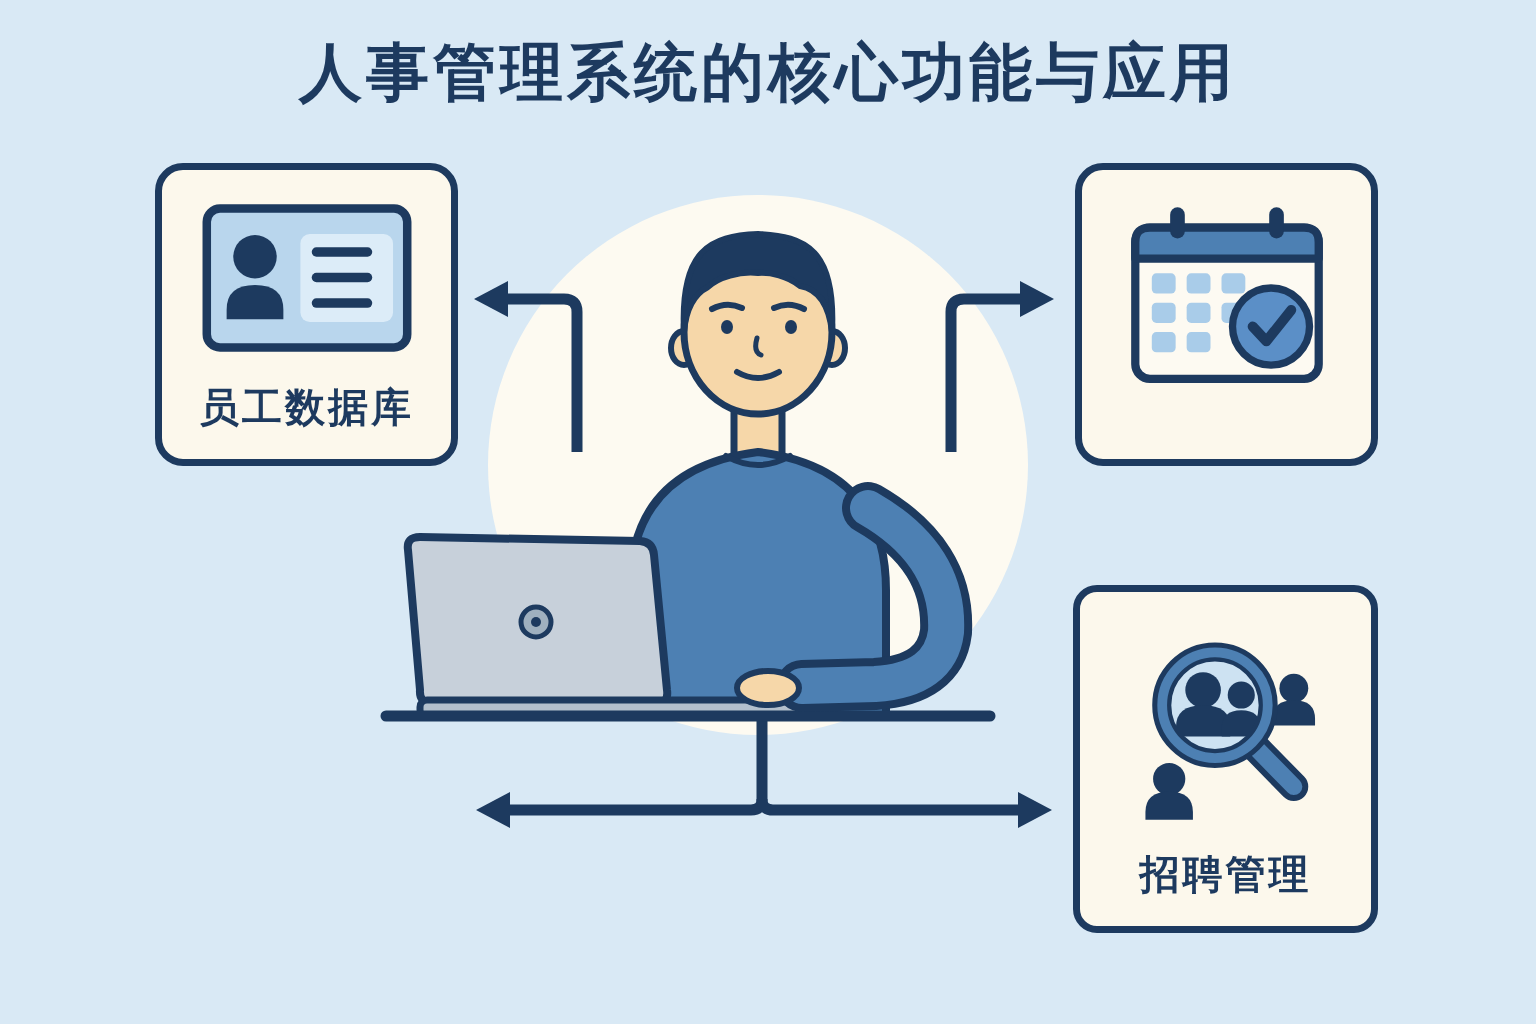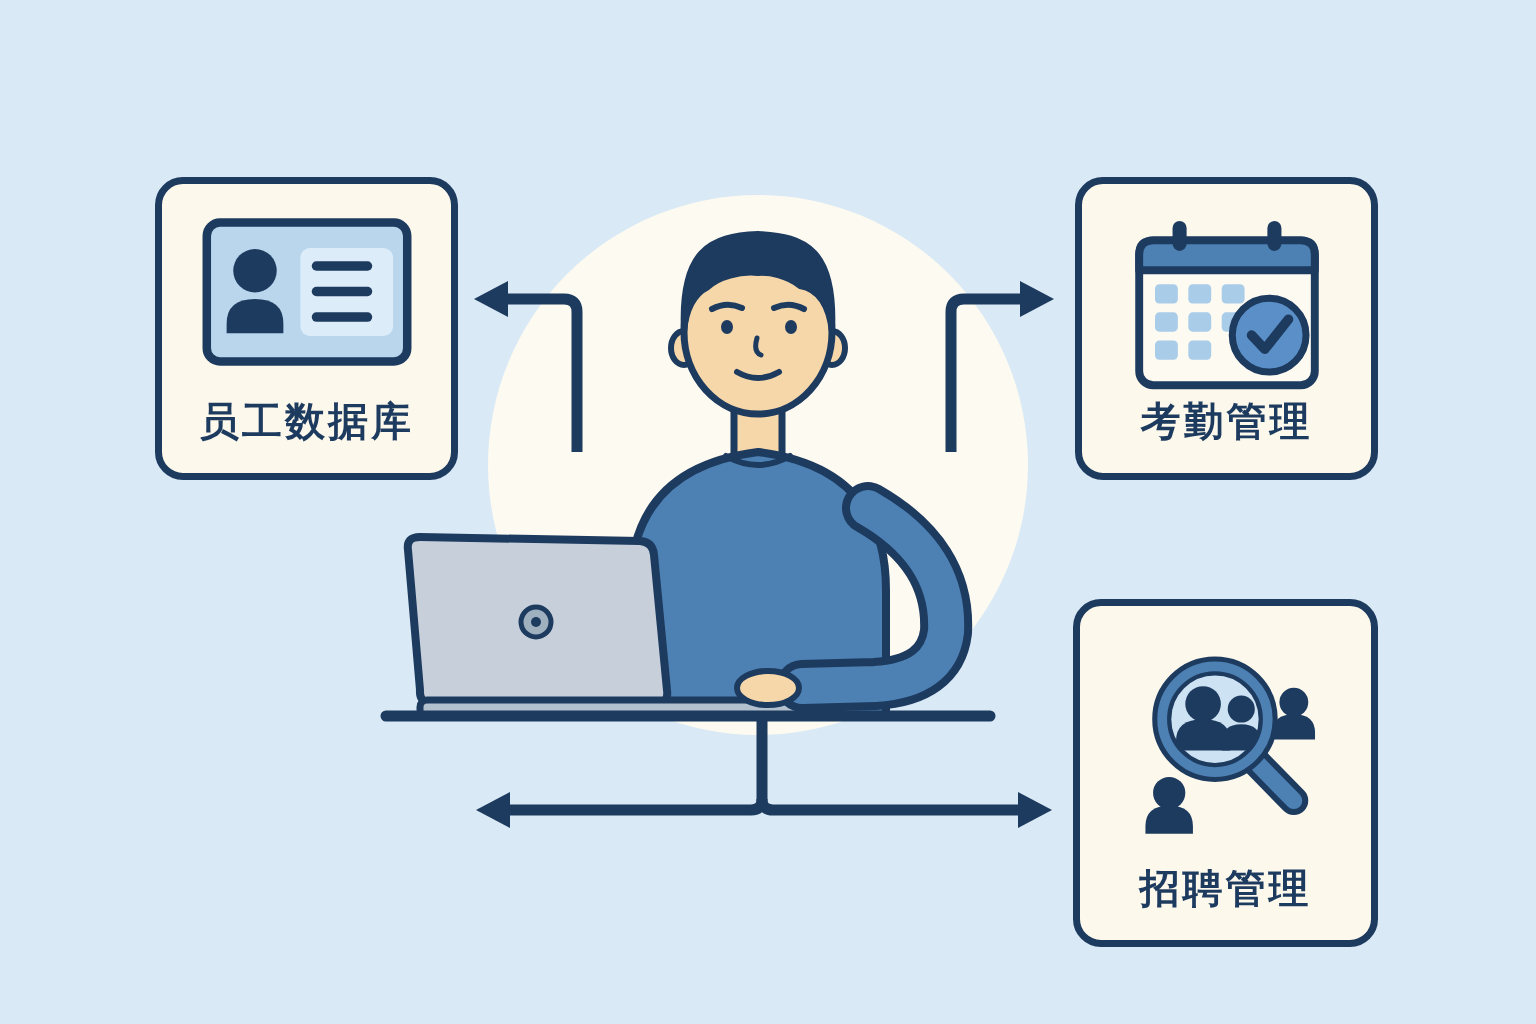--- a/index.html
+++ b/index.html
@@ -27,39 +27,39 @@
     position: absolute;
     box-sizing: border-box;
     background: #fcf8ec;
     border: 7px solid #1d3a5f;
     border-radius: 28px;
     display: flex;
     flex-direction: column;
     align-items: center;
     justify-content: space-between;
     padding: 30px 10px 24px 10px;
-    margin-top: 14px;
   }
   .node-tl { left: 155px; top: 163px; width: 303px; height: 303px; }
   .node-tr { left: 1075px; top: 163px; width: 303px; height: 303px; }
   .node-bl { left: 150px; top: 585px; width: 308px; height: 348px; }
-  .node-br { left: 1073px; top: 585px; width: 305px; height: 348px; }
+  .node-br { left: 1073px; top: 585px; width: 305px; height: 348px; border-radius: 24px; }
   .node-label {
     font-size: 40px;
     font-weight: 800;
     color: #1d3a5f;
     letter-spacing: 3px;
     white-space: nowrap;
   }
 </style>
 </head>
 <body>
 
 <div class="canvas">
 
+  <h1 class="title">人事管理系统的核心功能与应用</h1>
 
   <svg class="scene" width="1536" height="1024" viewBox="0 0 1536 1024">
 
     <circle cx="758" cy="465" r="270" fill="#fdfaf1"></circle>
 
     <g stroke="#1d3a5f" stroke-width="11" fill="none" stroke-linejoin="round">
       <path d="M 577 452 L 577 312 Q 577 299 564 299 L 506 299"></path>
       <polygon points="508,281 508,317 474,299" fill="#1d3a5f" stroke="none"></polygon>
     </g>
     <g stroke="#1d3a5f" stroke-width="11" fill="none" stroke-linejoin="round">
@@ -138,21 +138,20 @@
       <rect x="66" y="80" width="26" height="22" rx="5" fill="#a9cce9"></rect>
       <rect x="104" y="80" width="26" height="22" rx="5" fill="#a9cce9"></rect>
       <rect x="28" y="112" width="26" height="22" rx="5" fill="#a9cce9"></rect>
       <rect x="66" y="112" width="26" height="22" rx="5" fill="#a9cce9"></rect>
       <rect x="104" y="112" width="26" height="22" rx="5" fill="#a9cce9"></rect>
       <rect x="28" y="144" width="26" height="22" rx="5" fill="#a9cce9"></rect>
       <rect x="66" y="144" width="26" height="22" rx="5" fill="#a9cce9"></rect>
       <circle cx="158" cy="138" r="42" fill="#5b8fc7" stroke="#1d3a5f" stroke-width="8"></circle>
       <path d="M 138 138 L 153 154 L 180 120" fill="none" stroke="#1d3a5f" stroke-width="11" stroke-linecap="round" stroke-linejoin="round"></path>
     </svg>
-    <div class="node-label">考勤管理</div>
   </div>
 
 
   <div class="node node-br">
     <svg viewBox="0 0 250 245" width="212" height="208">
       <defs>
         <clipPath id="glassClip">
             <circle cx="112" cy="98" r="62"></circle>
           </clipPath>
       </defs>

